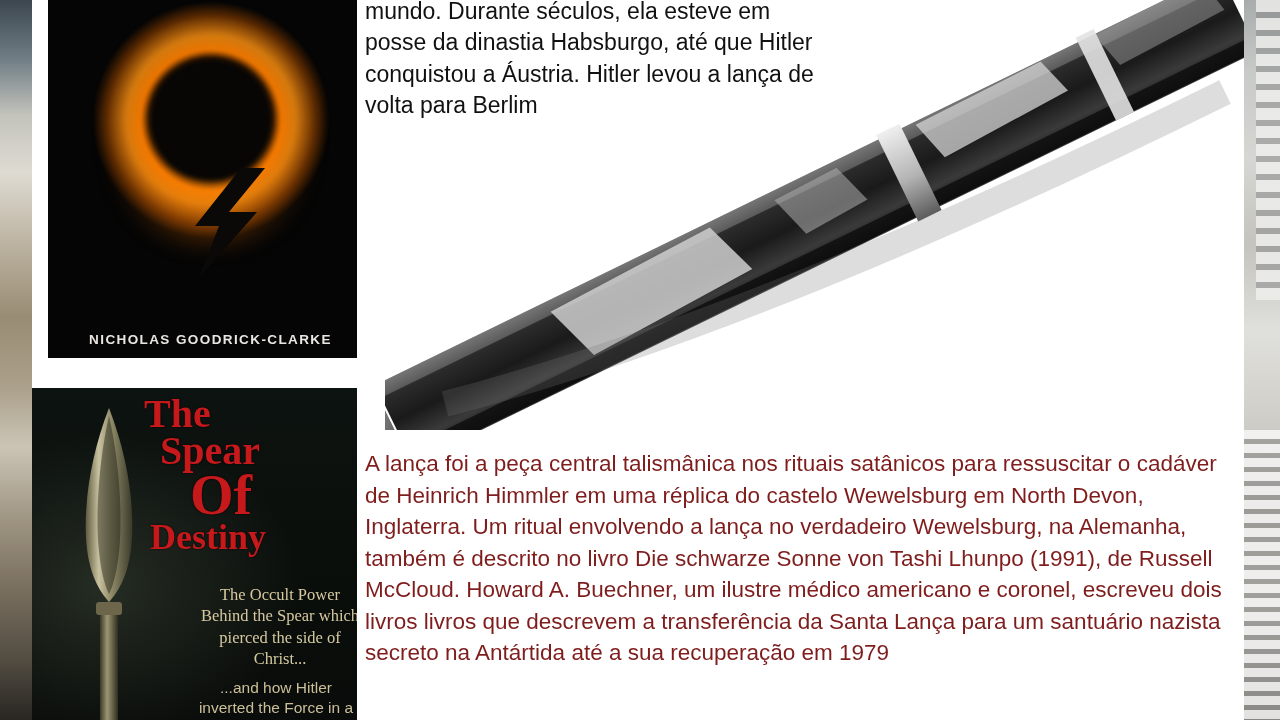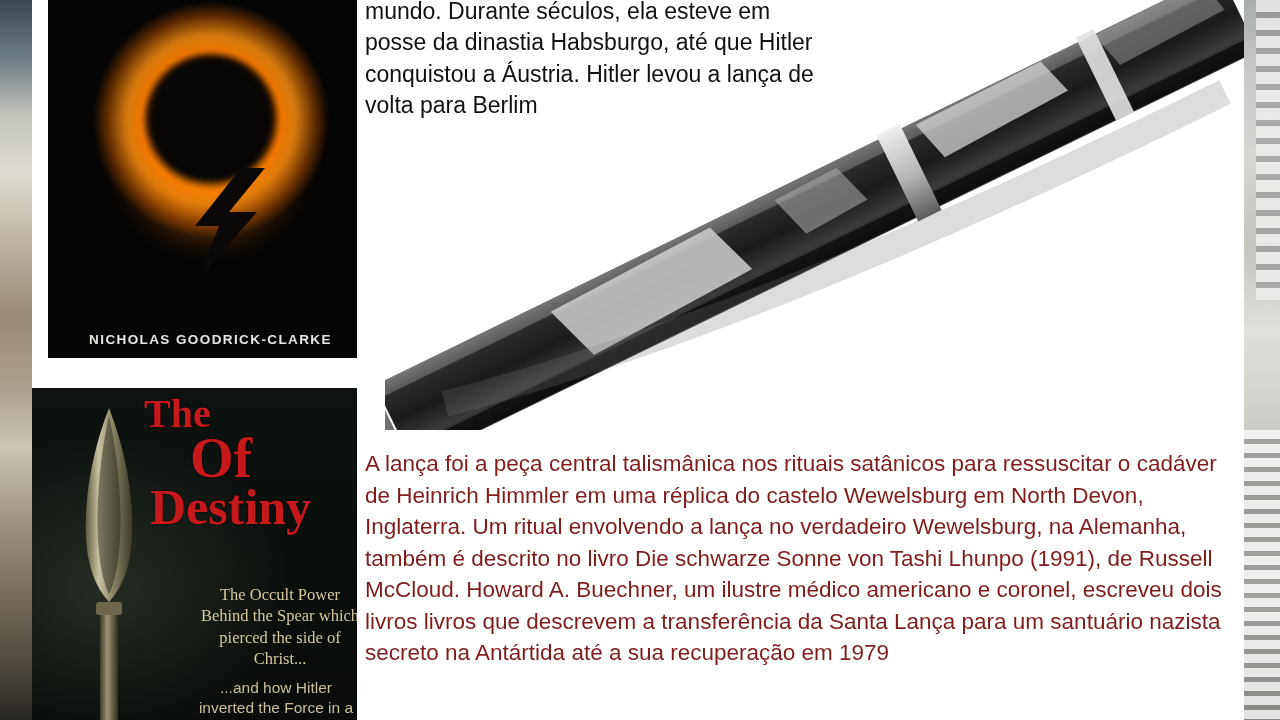--- a/index.html
+++ b/index.html
@@ -214,21 +214,21 @@
     width: 215px;
     color: #c6191c;
     font-family: "Liberation Serif", serif;
     font-weight: bold;
     line-height: 0.92;
     text-shadow: 0 0 2px rgba(0,0,0,.9);
   }
   .sd-title .l1 { font-size: 40px; letter-spacing: 0px; display:block; }
   .sd-title .l2 { font-size: 40px; display:block; padding-left: 16px; }
   .sd-title .l3 { font-size: 56px; display:block; padding-left: 46px; }
-  .sd-title .l4 { font-size: 50px; display:block; padding-left: 6px; }
+  .sd-title .l4 { font-size: 36px; display:block; padding-left: 6px; }
   .sd-sub {
     position: absolute;
     left: 168px;
     top: 196px;
     width: 160px;
     color: #d6c9a0;
     font-family: "Liberation Serif", serif;
     font-size: 16.5px;
     line-height: 1.30;
     text-align: center;
@@ -332,20 +332,21 @@
               </linearGradient>
             </defs>
             <path d="M39 2 C22 46 14 92 16 132 C18 168 30 186 39 196 C48 186 60 168 62 132 C64 92 56 46 39 2 Z" fill="url(#sgr)"></path>
             <path d="M39 10 C30 50 26 96 28 134 C30 164 35 180 39 188 C43 180 48 164 50 134 C52 96 48 50 39 10 Z" fill="#1b1a12" opacity=".45"></path>
             <rect x="30" y="196" width="18" height="144" fill="url(#sgr2)"></rect>
             <rect x="26" y="196" width="26" height="13" rx="3" fill="#6d664a"></rect>
           </svg>
         </div>
         <div class="sd-title">
           <span class="l1">The</span>
+          <span class="l2">Spear</span>
           <span class="l3">Of</span>
           <span class="l4">Destiny</span>
         </div>
         <div class="sd-sub">The Occult Power Behind the Spear which pierced the side of Christ...</div>
         <div class="sd-sub2">...and how Hitler inverted the Force in a bid to conquer the World</div>
       </div>
     </div>
 
     <div class="content">
 

